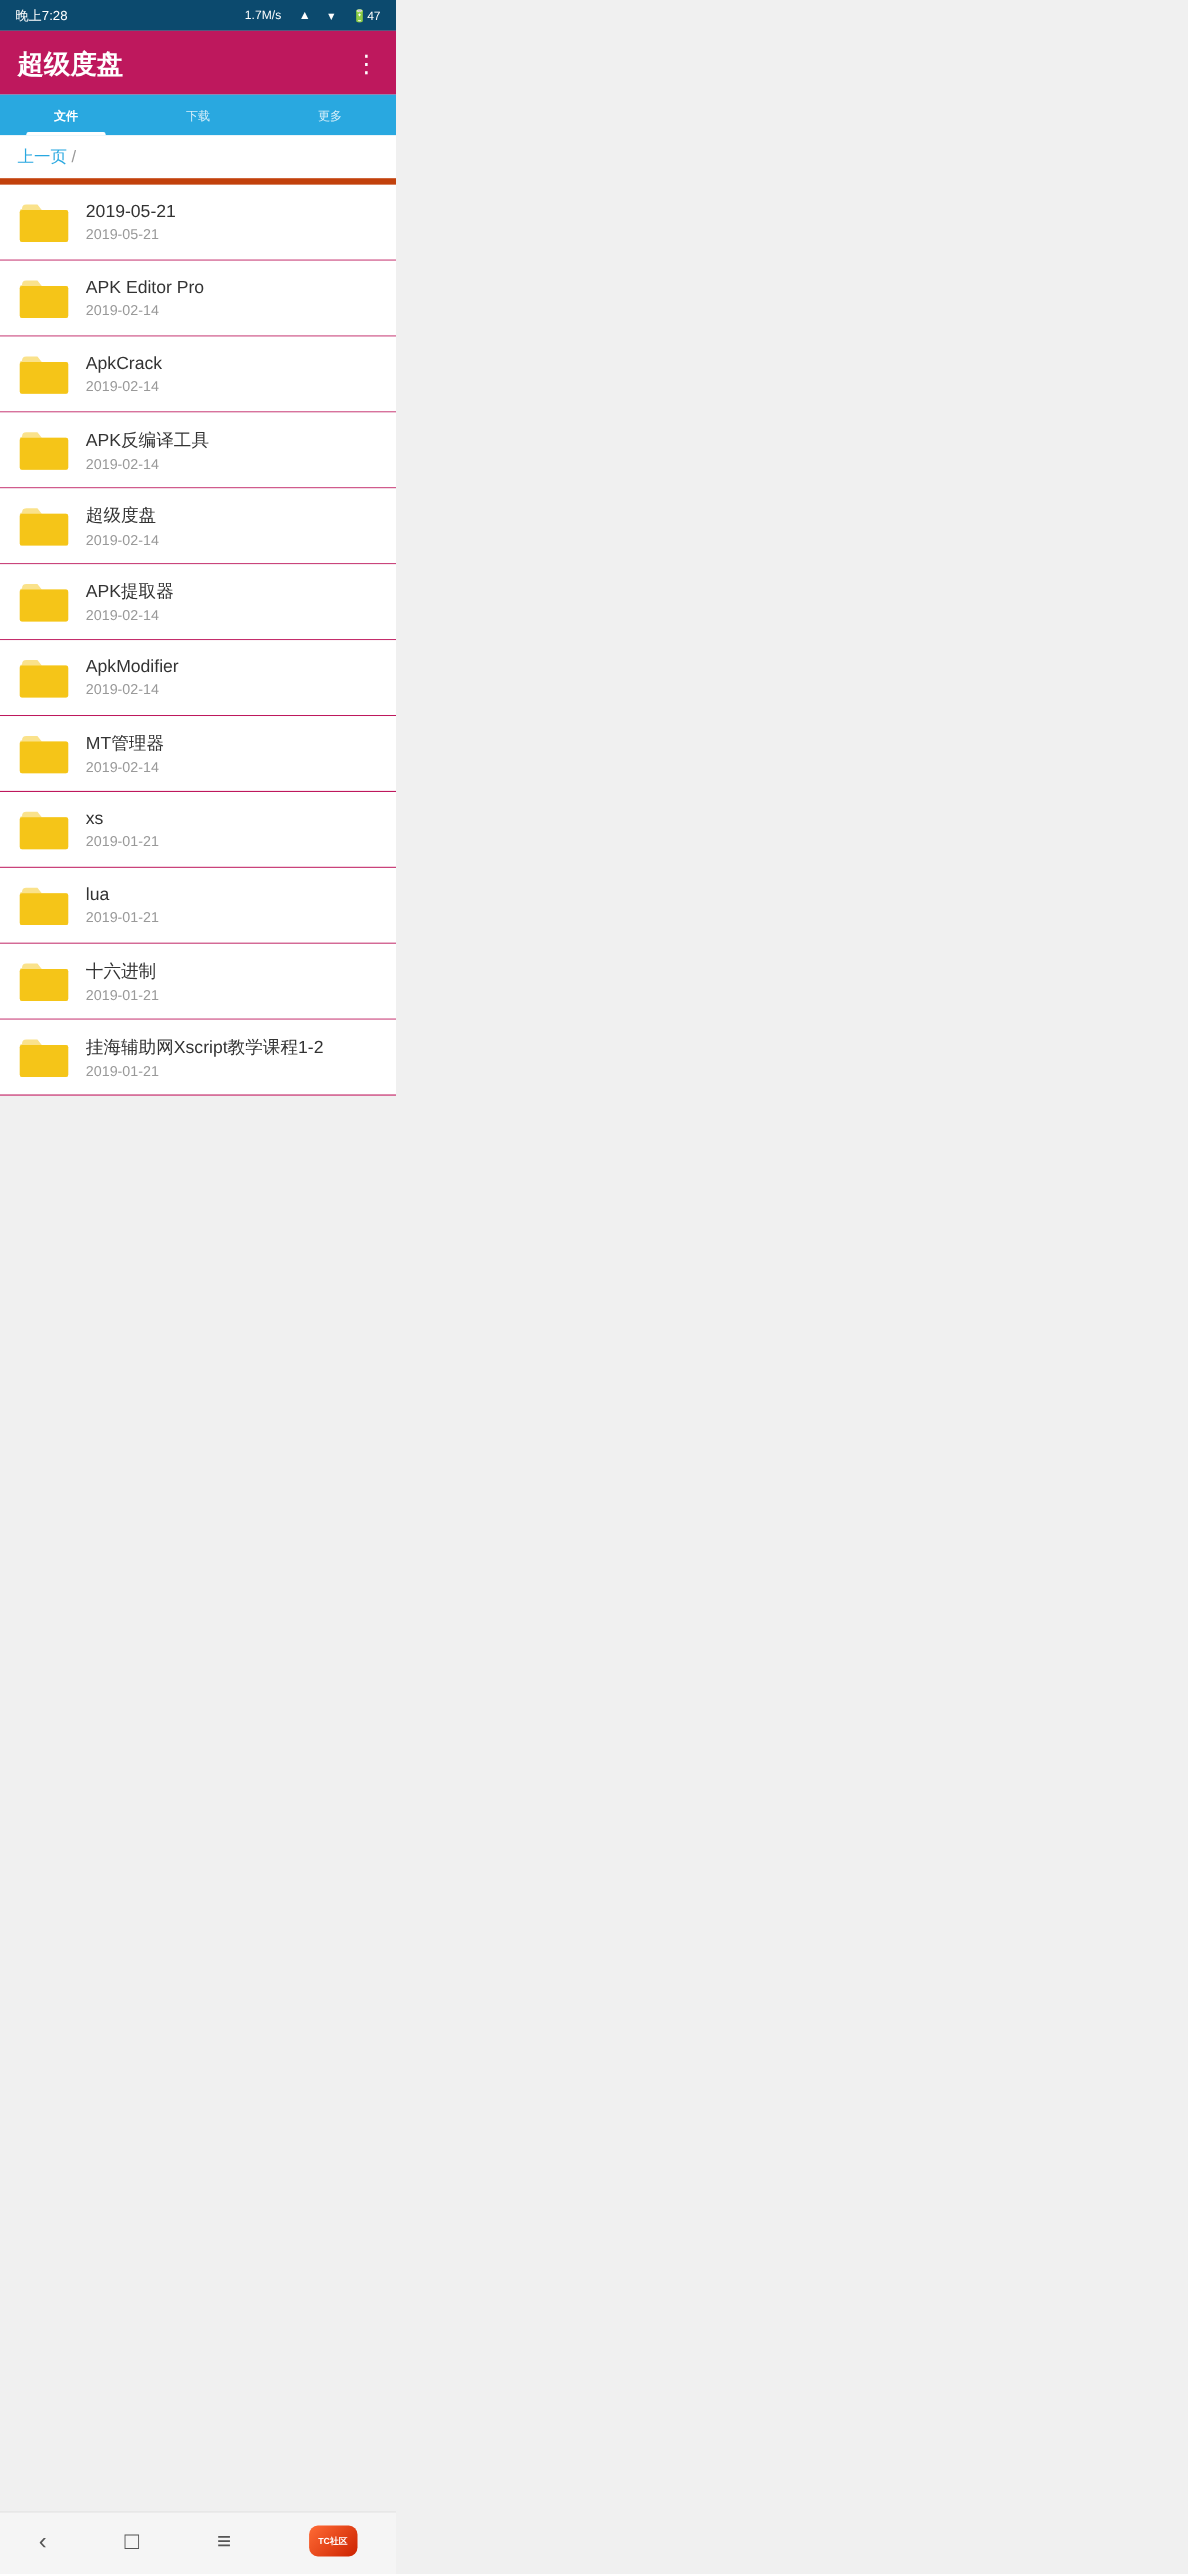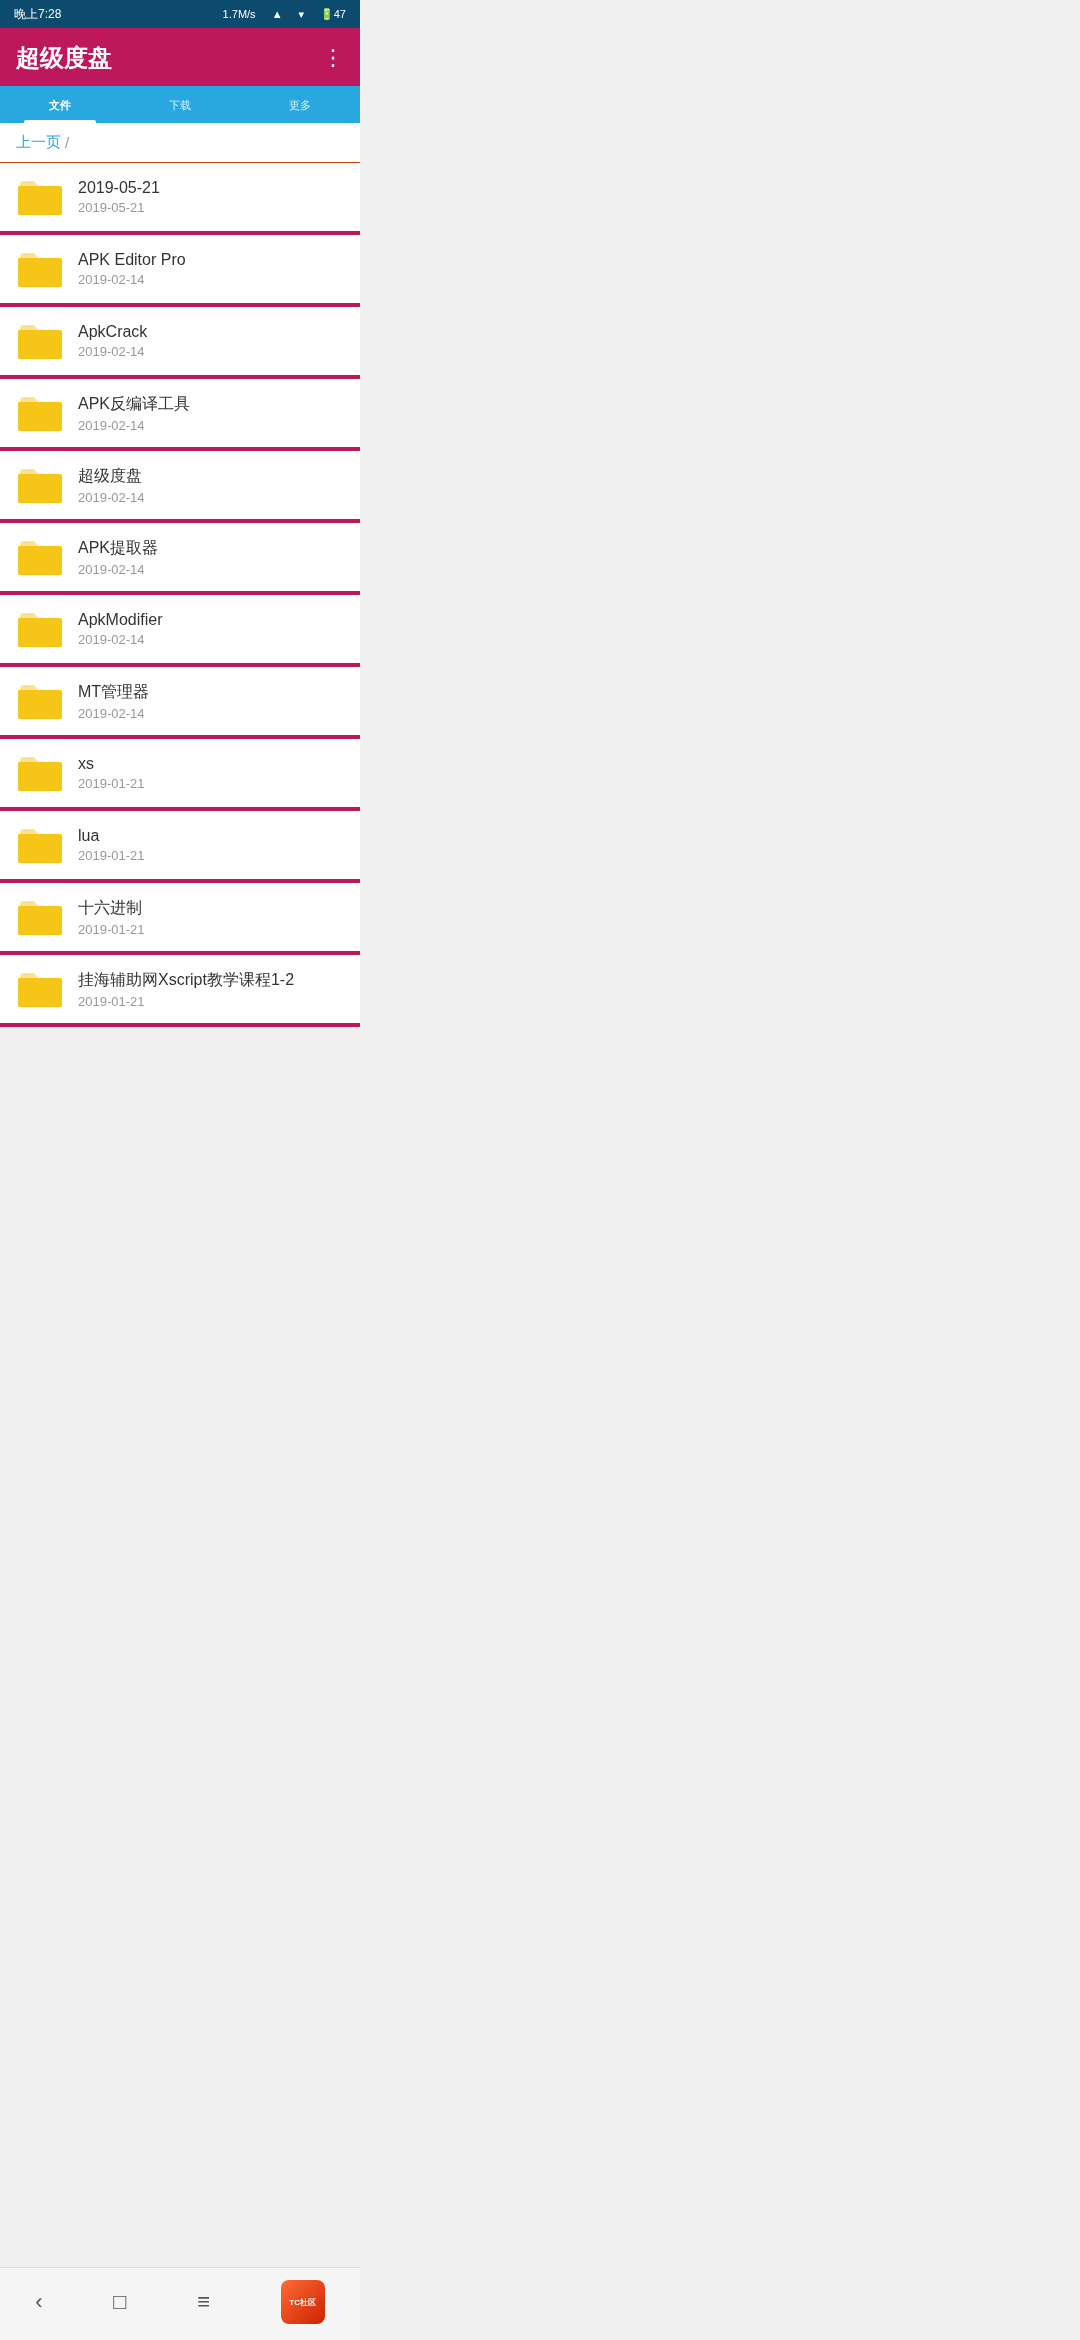--- a/index.html
+++ b/index.html
@@ -83,39 +83,39 @@
       border-radius: 2px 2px 0 0;
     }
 
     
     .breadcrumb {
       background: white;
       padding: 10px 16px;
       display: flex;
       align-items: center;
       gap: 4px;
-      border-bottom: 1px solid #c2410c;
+      border-bottom: 6px solid #c2410c;
     }
     .breadcrumb-back {
       color: #29a8e0;
       font-size: 15px;
       font-weight: 500;
       cursor: pointer;
     }
     .breadcrumb-sep {
       color: #999;
       font-size: 15px;
     }
 
     .file-item {
       background: white;
       display: flex;
       align-items: center;
       padding: 14px 16px;
-      border-bottom: 4px solid #be185d;
+      border-bottom: 1px solid #be185d;
       cursor: pointer;
     }
 
     .folder-icon {
       width: 48px;
       height: 40px;
       margin-right: 14px;
       flex-shrink: 0;
       position: relative;
     }
@@ -156,21 +156,21 @@
       align-items: center;
       cursor: pointer;
       padding: 4px 20px;
     }
     .bottom-nav-icon {
       font-size: 22px;
       color: #555;
     }
     .tc-badge {
       width: 44px;
-      height: 44px;
+      height: 28px;
       background: linear-gradient(135deg, #ff6b35, #cc2200);
       border-radius: 8px;
       display: flex;
       align-items: center;
       justify-content: center;
       color: white;
       font-size: 10px;
       font-weight: bold;
       flex-direction: column;
     }

